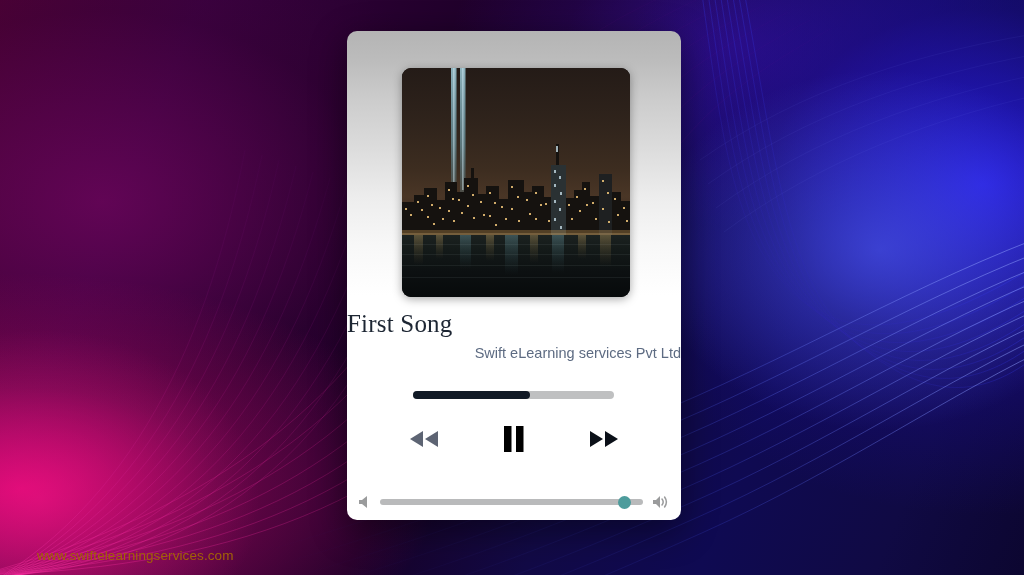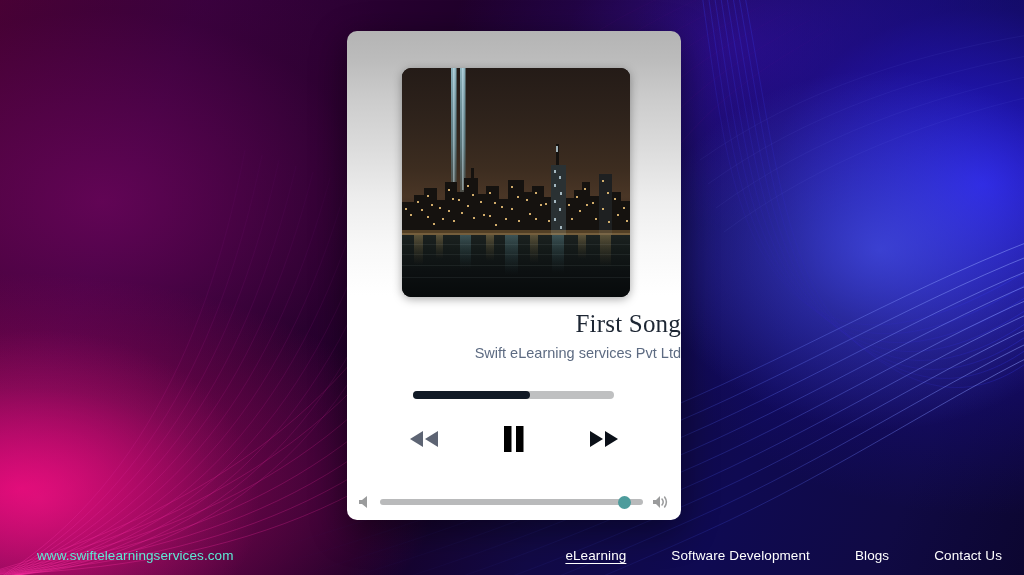--- a/index.html
+++ b/index.html
@@ -42,21 +42,21 @@
     width:228px; height:229px;
     border-radius:9px;
     overflow:hidden;
     background:#0c0a09;
     box-shadow:0 2px 10px rgba(0,0,0,0.35);
   }
   #album-art svg { display:block; width:100%; height:100%; }
 
   #song-title {
     position:absolute; left:0; right:0; top:279px;
-    text-align:right;
+    text-align:left;
     font-family:"Liberation Serif", serif;
     font-size:25px; font-weight:400;
     color:#1d2633;
     letter-spacing:0.2px;
   }
   #song-artist {
     position:absolute; left:0; right:0; top:314px;
     text-align:right;
     font-size:14.5px;
     color:#5d6b82;
@@ -112,21 +112,21 @@
   }
   .vol-ico { line-height:0; }
 
   
   #footer {
     position:absolute; left:0; right:0; bottom:0; height:40px;
     display:flex; align-items:center;
   }
   #site-url {
     position:absolute; left:37px;
-    color:#5eead4; font-size:13.5px; letter-spacing:0.1px;
+    color:#a16207; font-size:13.5px; letter-spacing:0.1px;
   }
   #footer-nav {
     position:absolute; right:22px;
     display:flex; align-items:center; gap:45px;
   }
   .nav-link {
     color:#ffffff; font-size:13.5px; text-decoration:none;
     letter-spacing:0.1px; cursor:pointer; white-space:nowrap;
   }
   .nav-link.active { text-decoration:underline; text-underline-offset:3px; }
@@ -435,19 +435,13 @@
         <polygon points="1,6 4,6 8,2 8,14 4,10 1,10" fill="#9a9b9c"></polygon>
         <path d="M10,5 Q12.4,8 10,11" stroke="#9a9b9c" stroke-width="1.5" fill="none" stroke-linecap="round"></path>
         <path d="M12.6,3 Q16.2,8 12.6,13" stroke="#9a9b9c" stroke-width="1.5" fill="none" stroke-linecap="round"></path>
       </svg>
     </span>
   </div>
 </div>
 
 <div id="footer">
   <span id="site-url">www.swiftelearningservices.com</span>
-  <nav id="footer-nav">
-    <a class="nav-link active">eLearning</a>
-    <a class="nav-link">Software Development</a>
-    <a class="nav-link">Blogs</a>
-    <a class="nav-link">Contact Us</a>
-  </nav>
 </div>
 
 </body></html>

